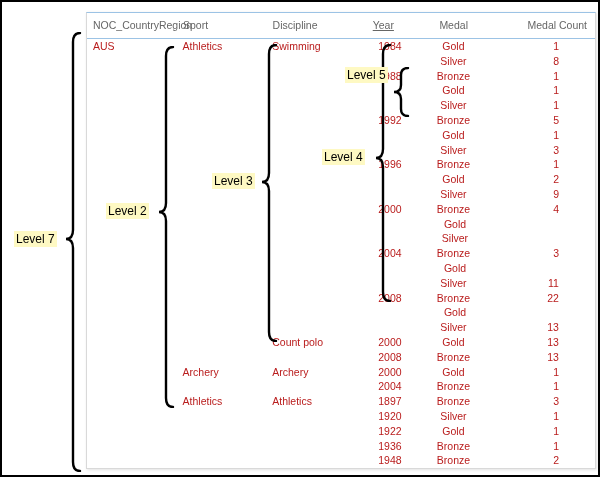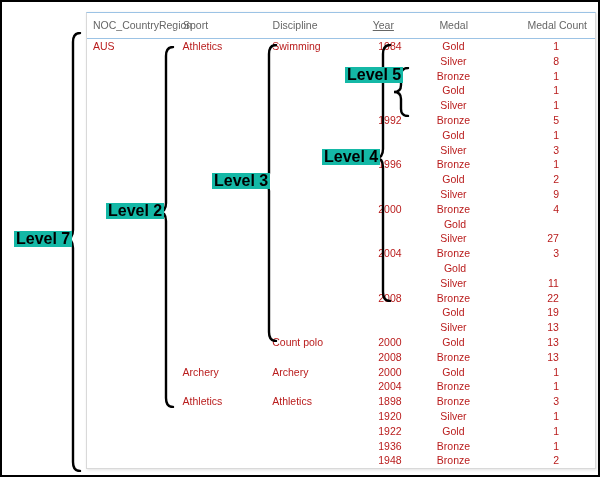--- a/index.html
+++ b/index.html
@@ -37,24 +37,24 @@
   .c3{width:90px;padding-left:2px;text-align:left;}
   .c4{width:44px;padding-right:2px;text-align:right;}
   .c5{width:96px;padding-left:4px;text-align:center;}
   .c6{width:96px;padding-right:36px;text-align:right;}
   .header .c4{padding-right:10px;text-decoration:underline;}
   .header .c6{text-align:right;padding-left:8px;padding-right:8px;}
   
   .level-label{
     position:absolute;
     z-index:3;
-    font-weight:bold;
-    font-size:16px;
+    font-weight:normal;
+    font-size:12px;
     color:#000;
-    background:#14b8a6;
+    background:#fef9c3;
     padding:0 2px;
     line-height:16px;
   }
   .brace{position:absolute;z-index:2;}
 </style>
 </head>
 <body>
 
 <div class="frame">
 
@@ -183,21 +183,20 @@
       <div class="c c4"></div>
       <div class="c c5">Gold</div>
     </div>
 
     <div class="mrow">
       <div class="c c1"></div>
       <div class="c c2"></div>
       <div class="c c3"></div>
       <div class="c c4"></div>
       <div class="c c5">Silver</div>
-      <div class="c c6">27</div>
     </div>
 
     <div class="mrow">
       <div class="c c1"></div>
       <div class="c c2"></div>
       <div class="c c3"></div>
       <div class="c c4">2004</div>
       <div class="c c5">Bronze</div>
       <div class="c c6">3</div>
     </div>
@@ -227,21 +226,20 @@
       <div class="c c5">Bronze</div>
       <div class="c c6">22</div>
     </div>
 
     <div class="mrow">
       <div class="c c1"></div>
       <div class="c c2"></div>
       <div class="c c3"></div>
       <div class="c c4"></div>
       <div class="c c5">Gold</div>
-      <div class="c c6">19</div>
     </div>
 
     <div class="mrow">
       <div class="c c1"></div>
       <div class="c c2"></div>
       <div class="c c3"></div>
       <div class="c c4"></div>
       <div class="c c5">Silver</div>
       <div class="c c6">13</div>
     </div>
@@ -279,21 +277,21 @@
       <div class="c c3"></div>
       <div class="c c4">2004</div>
       <div class="c c5">Bronze</div>
       <div class="c c6">1</div>
     </div>
 
     <div class="mrow">
       <div class="c c1"></div>
       <div class="c c2">Athletics</div>
       <div class="c c3">Athletics</div>
-      <div class="c c4">1898</div>
+      <div class="c c4">1897</div>
       <div class="c c5">Bronze</div>
       <div class="c c6">3</div>
     </div>
 
     <div class="mrow">
       <div class="c c1"></div>
       <div class="c c2"></div>
       <div class="c c3"></div>
       <div class="c c4">1920</div>
       <div class="c c5">Silver</div>

